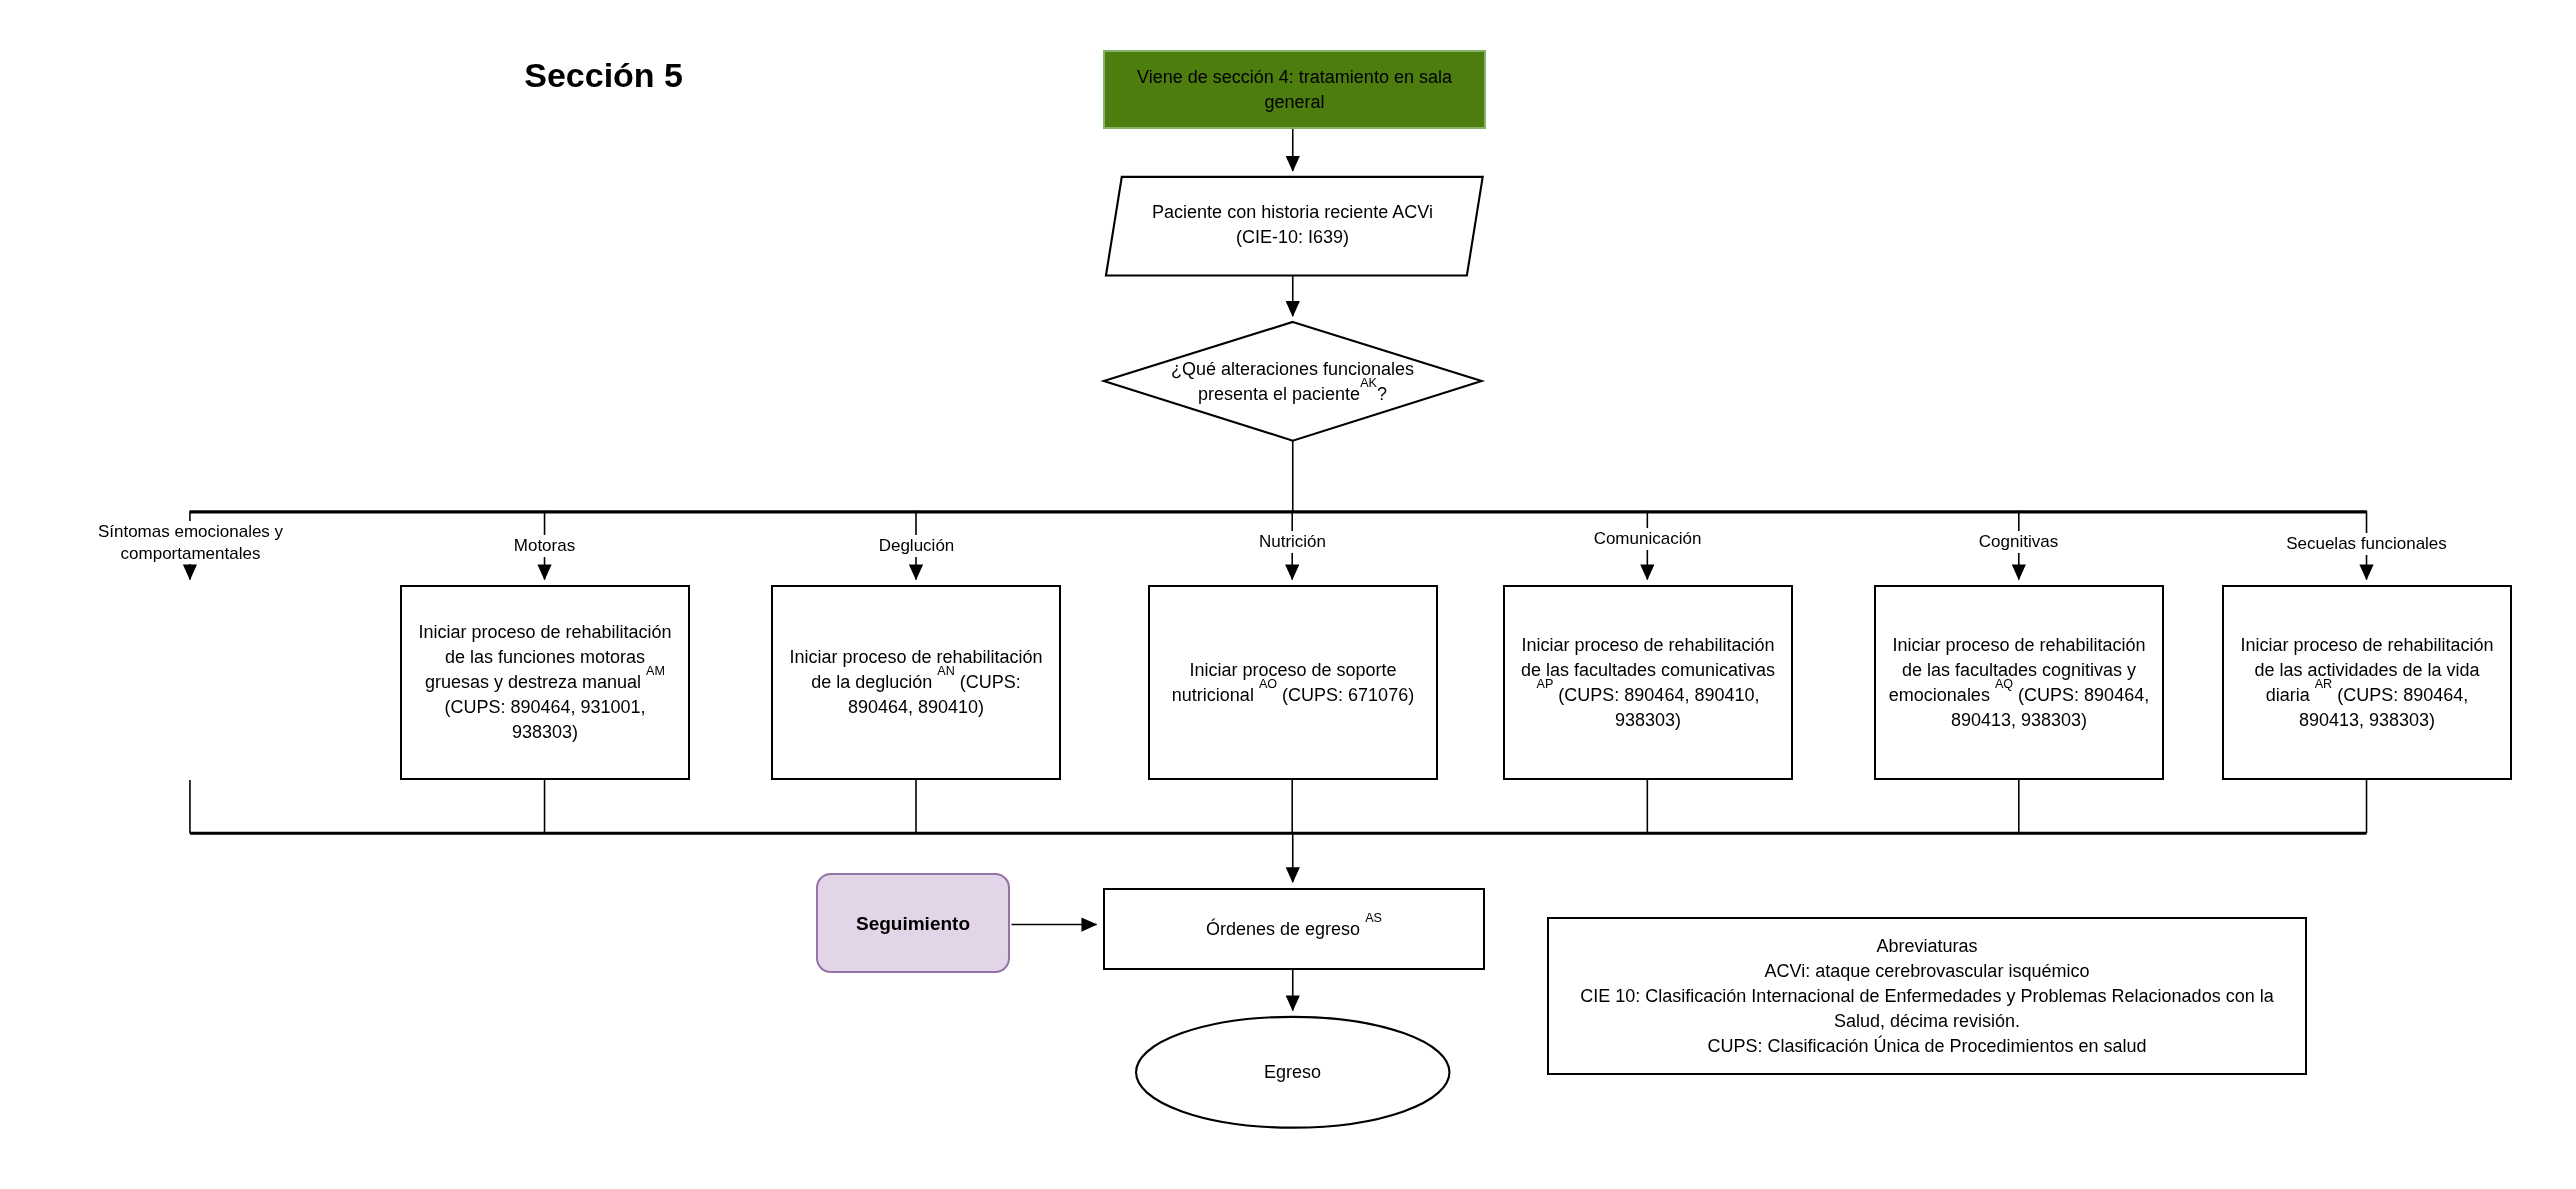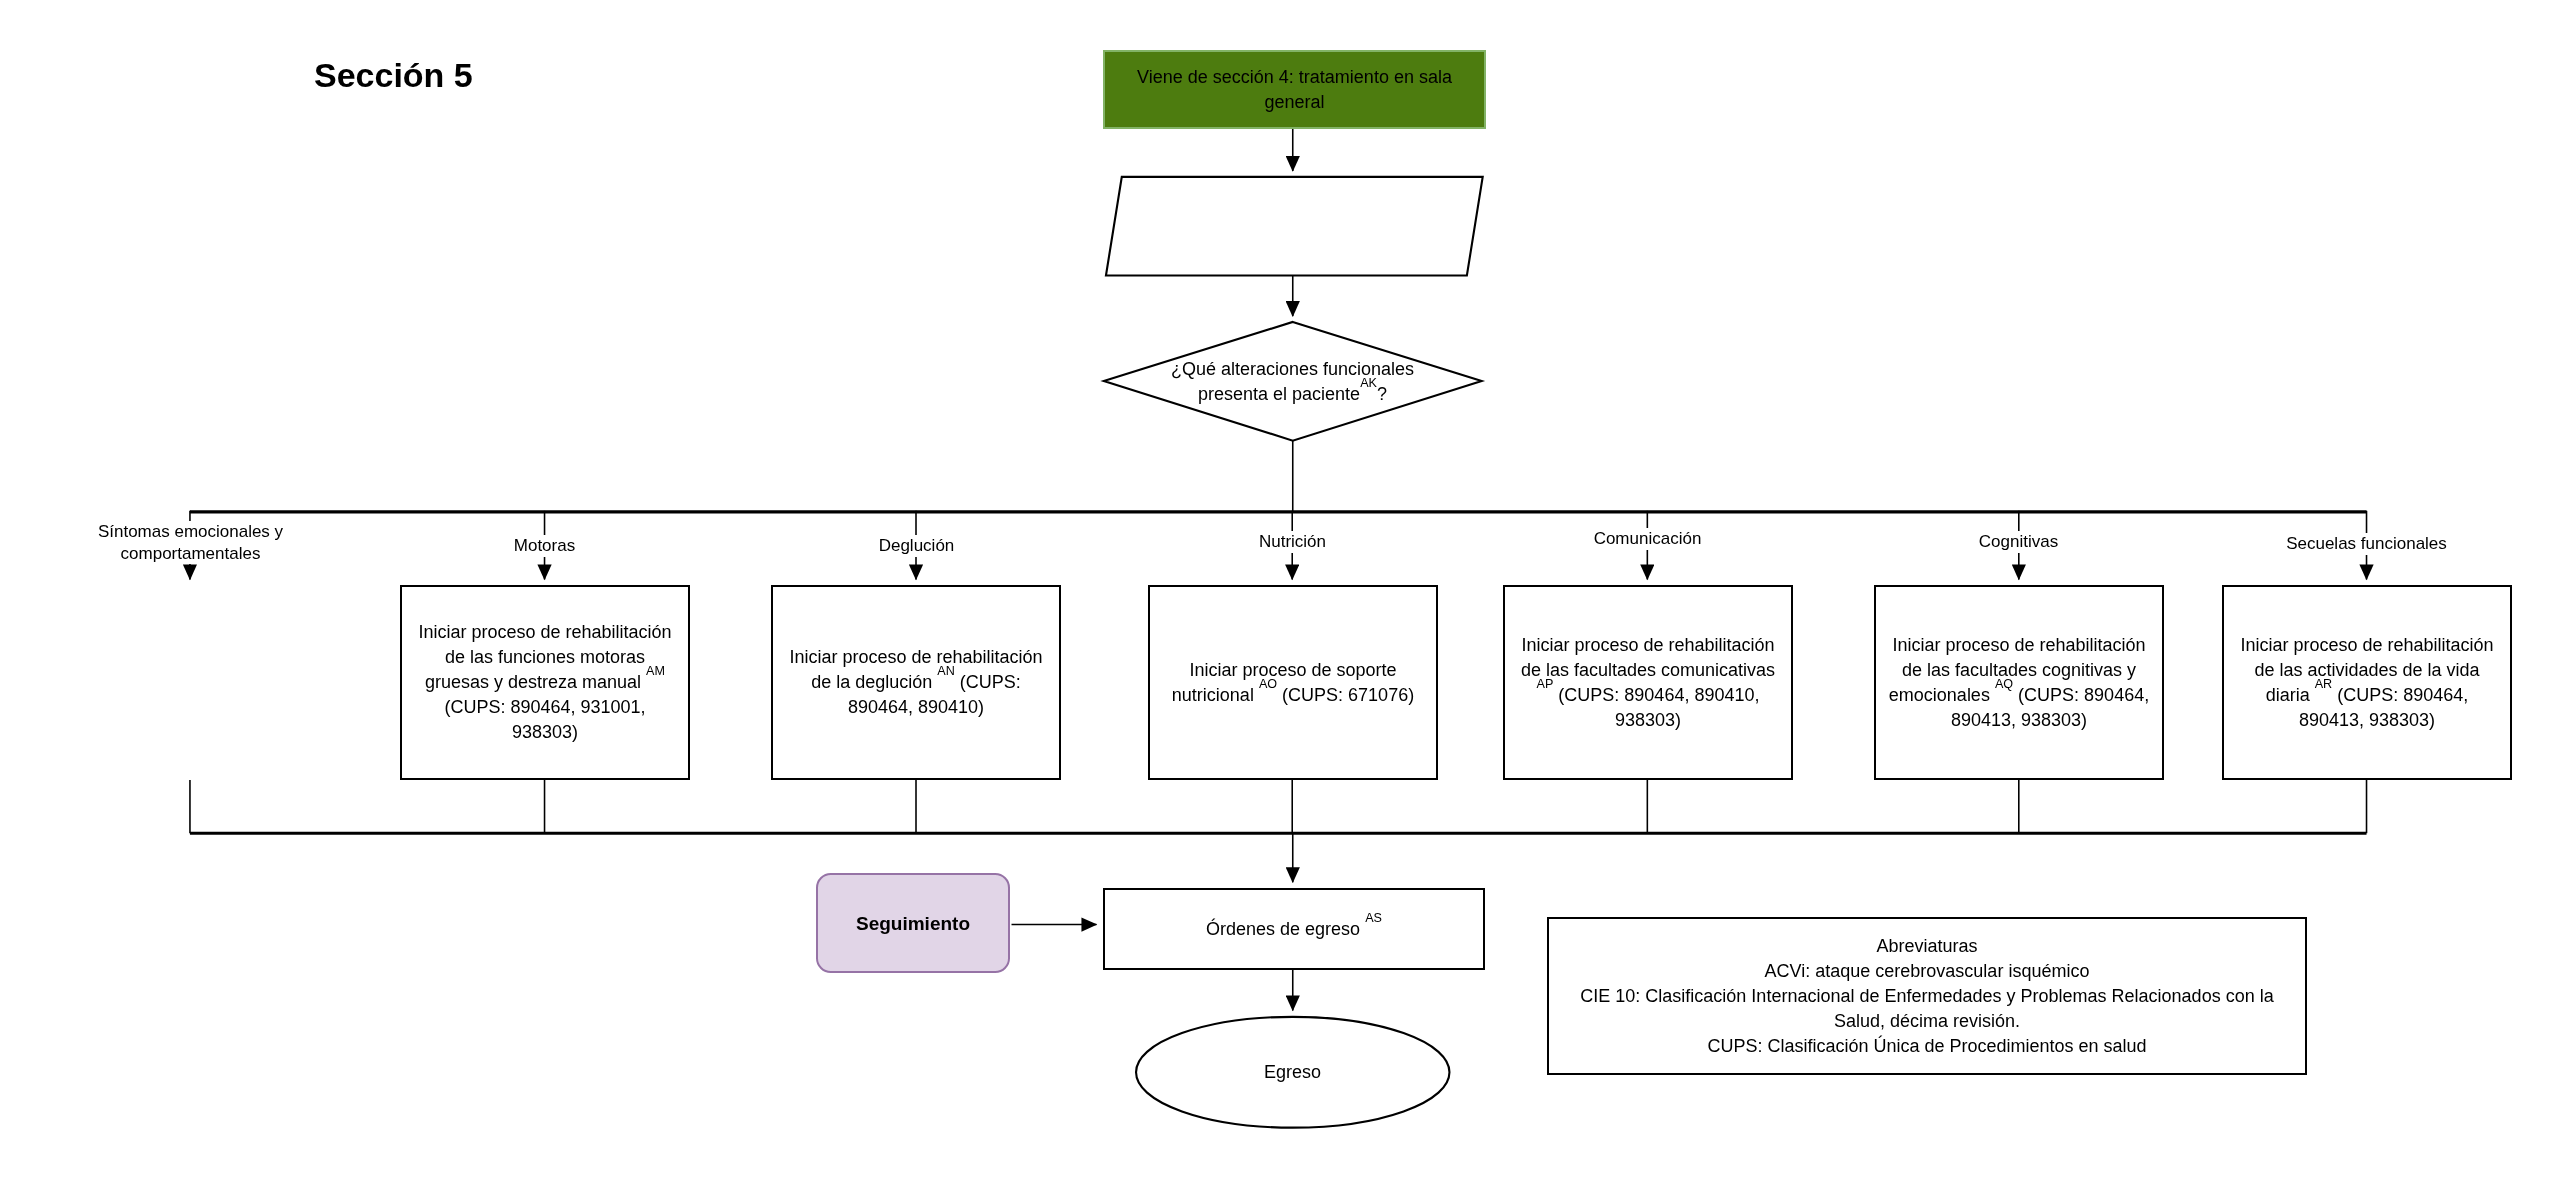--- a/index.html
+++ b/index.html
@@ -1,20 +1,20 @@
 <!DOCTYPE html>
 <html style="font-size:8.4px"><head>
 <meta charset="utf-8">
 <style>
   html,body{margin:0;padding:0;background:#ffffff;}
   body{font-family:"Liberation Sans","DejaVu Sans",sans-serif;color:#000;}
   .canvas{position:relative;width:2576px;height:1190px;background:#fff;overflow:hidden;}
   .wires{position:absolute;left:0;top:0;z-index:0;}
   .abs{position:absolute;z-index:2;box-sizing:border-box;}
-  .page-title{font-size:34px;font-weight:bold;text-align:left;line-height:38px;}
+  .page-title{font-size:34px;font-weight:bold;text-align:right;line-height:38px;}
   .node-text{display:flex;align-items:center;justify-content:center;text-align:center;
              font-size:18px;line-height:25px;}
   .start-node{background:#4d7c0f;border:2.1px solid #82b366;padding:0 14.8px;}
   .proc-box{background:#ffffff;border:2.1px solid #000000;padding:0 12.7px;}
   .shape-overlay{background:transparent;padding:0 5.3px;}
   .branch-label{background:#ffffff;text-align:center;font-size:17px;line-height:21.6px;z-index:2;position:absolute;}
   .seguimiento-node{background:#e1d5e7;border:2.1px solid #9673a6;border-radius:14.8px;font-size:19px;}
   .abbrev-box{background:#fff;border:2.1px solid #000;display:flex;flex-direction:column;
               align-items:center;justify-content:center;text-align:center;
               font-size:18px;line-height:25px;padding:0 28px;}
@@ -73,20 +73,23 @@
 
     <ellipse cx="2450" cy="2032" rx="297" ry="105" fill="#ffffff" stroke="#000" stroke-width="4"></ellipse>
   </svg>
 
   <div class="abs page-title" style="left:314px;top:56px;width:369px;">Sección 5</div>
 
   <div class="abs node-text start-node" style="left:1103px;top:50px;width:383px;height:79px;">
     <span>Viene de sección 4: tratamiento en sala general</span>
   </div>
 
+  <div class="abs node-text shape-overlay" style="left:1134px;top:179px;width:317px;height:92px;">
+    <span>Paciente con historia reciente ACVi (CIE-10: I639)</span>
+  </div>
 
   <div class="abs node-text shape-overlay" style="left:1145px;top:334px;width:295px;height:95px;">
     <span><span>¿Qué alteraciones funcionales presenta el paciente</span><sup class="fs">AK</sup><span>?</span></span>
   </div>
 
   <div class="branch-label" style="left:77px;top:521px;width:227px;">Síntomas emocionales y comportamentales</div>
   <div class="branch-label" style="left:431px;top:535px;width:227px;">Motoras</div>
   <div class="branch-label" style="left:803px;top:535px;width:227px;">Deglución</div>
   <div class="branch-label" style="left:1179px;top:531px;width:227px;">Nutrición</div>
   <div class="branch-label" style="left:1534px;top:528px;width:227px;">Comunicación</div>

